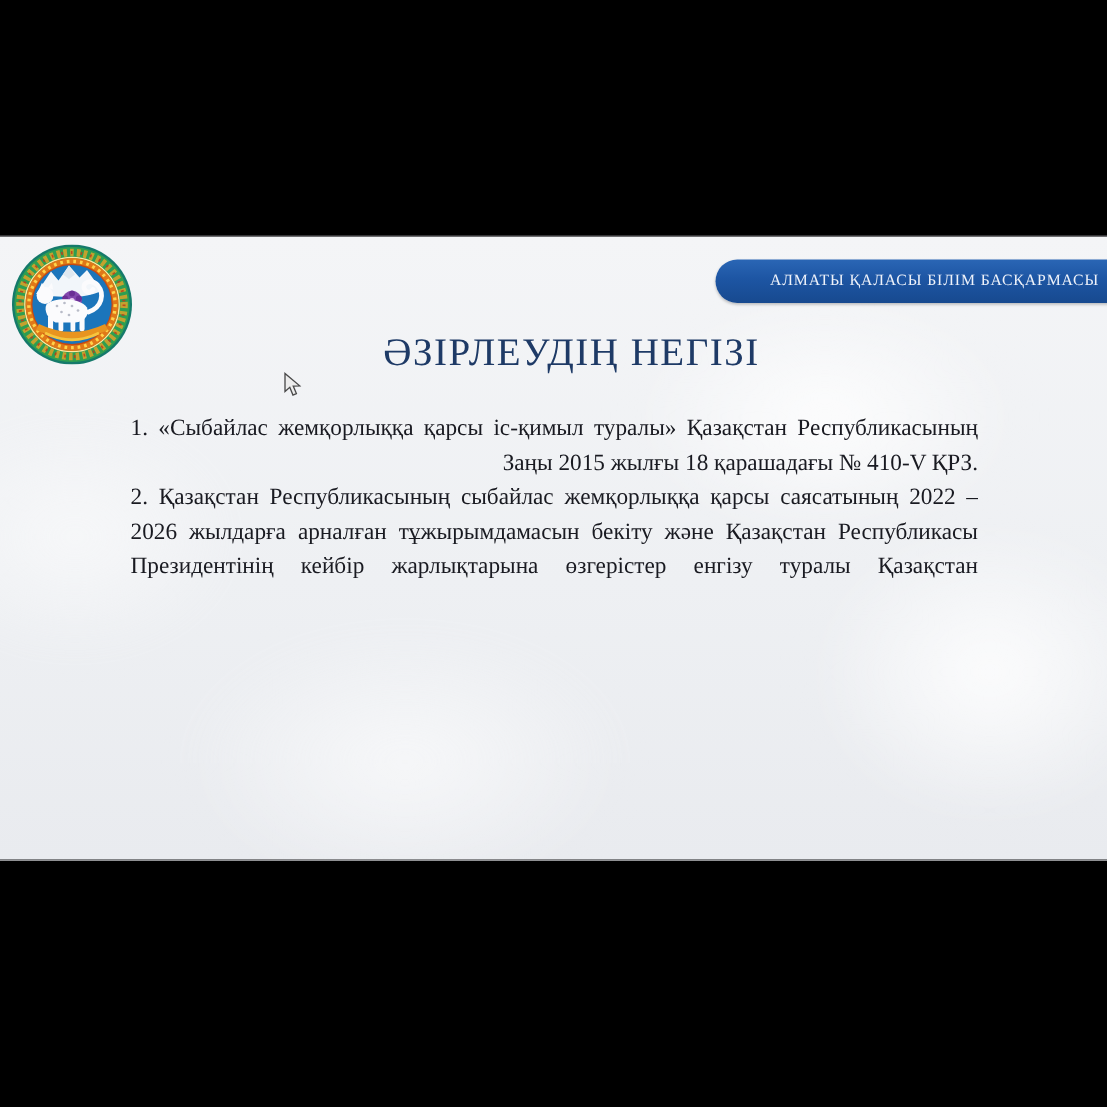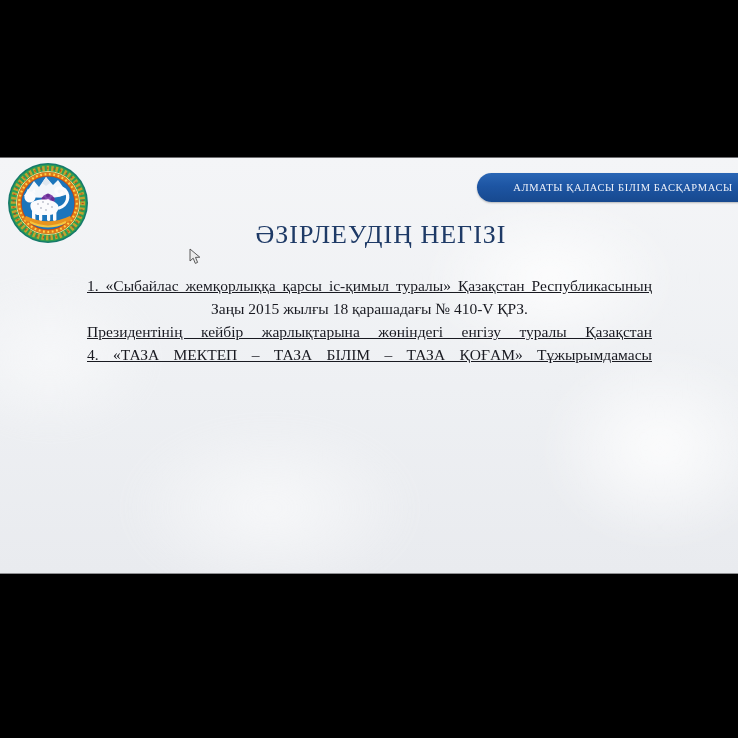--- a/index.html
+++ b/index.html
@@ -44,24 +44,24 @@
     position:absolute;left:0;top:62px;width:738px;
     text-align:center;padding-left:24px;box-sizing:border-box;
     font-size:26px;letter-spacing:1px;color:#1e3a66;
   }
 
   .body-text{
     position:absolute;left:87px;top:116px;width:565px;
     font-size:15.5px;color:#191a21;
   }
   .body-text .line{
-    height:23px;line-height:23px;text-align:center;overflow:visible;
+    height:23px;line-height:23px;text-align:right;overflow:visible;
   }
   .body-text .line.j{
-    text-align:justify;text-align-last:justify;text-decoration:underline;
+    text-align:justify;text-align-last:justify;
   }
 
   .cursor{position:absolute;width:12px;height:17px;pointer-events:none;}
 </style>
 </head>
 <body>
 
 <div class="letterbox top"></div>
 
 <div class="slide">
@@ -123,22 +123,23 @@
 
   <div class="dept-pill">
     <span>АЛМАТЫ ҚАЛАСЫ БІЛІМ БАСҚАРМАСЫ</span>
   </div>
 
   <div class="slide-title">ӘЗІРЛЕУДІҢ НЕГІЗІ</div>
 
   <div class="body-text">
       <div class="line j">1. «Сыбайлас жемқорлыққа қарсы іс-қимыл туралы» Қазақстан Республикасының</div>
       <div class="line">Заңы 2015 жылғы 18 қарашадағы № 410-V ҚРЗ.</div>
-      <div class="line j">Президентінің кейбір жарлықтарына жөніндегі енгізу туралы Қазақстан</div>
-      <div class="line j">4. «ТАЗА МЕКТЕП – ТАЗА БІЛІМ – ТАЗА ҚОҒАМ» Тұжырымдамасы</div>
+      <div class="line j">2. Қазақстан Республикасының сыбайлас жемқорлыққа қарсы саясатының 2022 –</div>
+      <div class="line j">2026 жылдарға арналған тұжырымдамасын бекіту және Қазақстан Республикасы</div>
+      <div class="line j">Президентінің кейбір жарлықтарына өзгерістер енгізу туралы Қазақстан</div>
     </div>
 
   <svg class="cursor" viewBox="0 0 12 17" style="left: 189px; top: 90px;">
     <path d="M1,1 L1,13 L4.2,10.2 L6.3,15.4 L8.6,14.4 L6.5,9.4 L10.8,9.2 Z" fill="#ececec" stroke="#4a4a4a" stroke-width="0.9"></path>
   </svg>
 </div>
 
 <div class="letterbox bottom"></div>
 
 </body></html>

